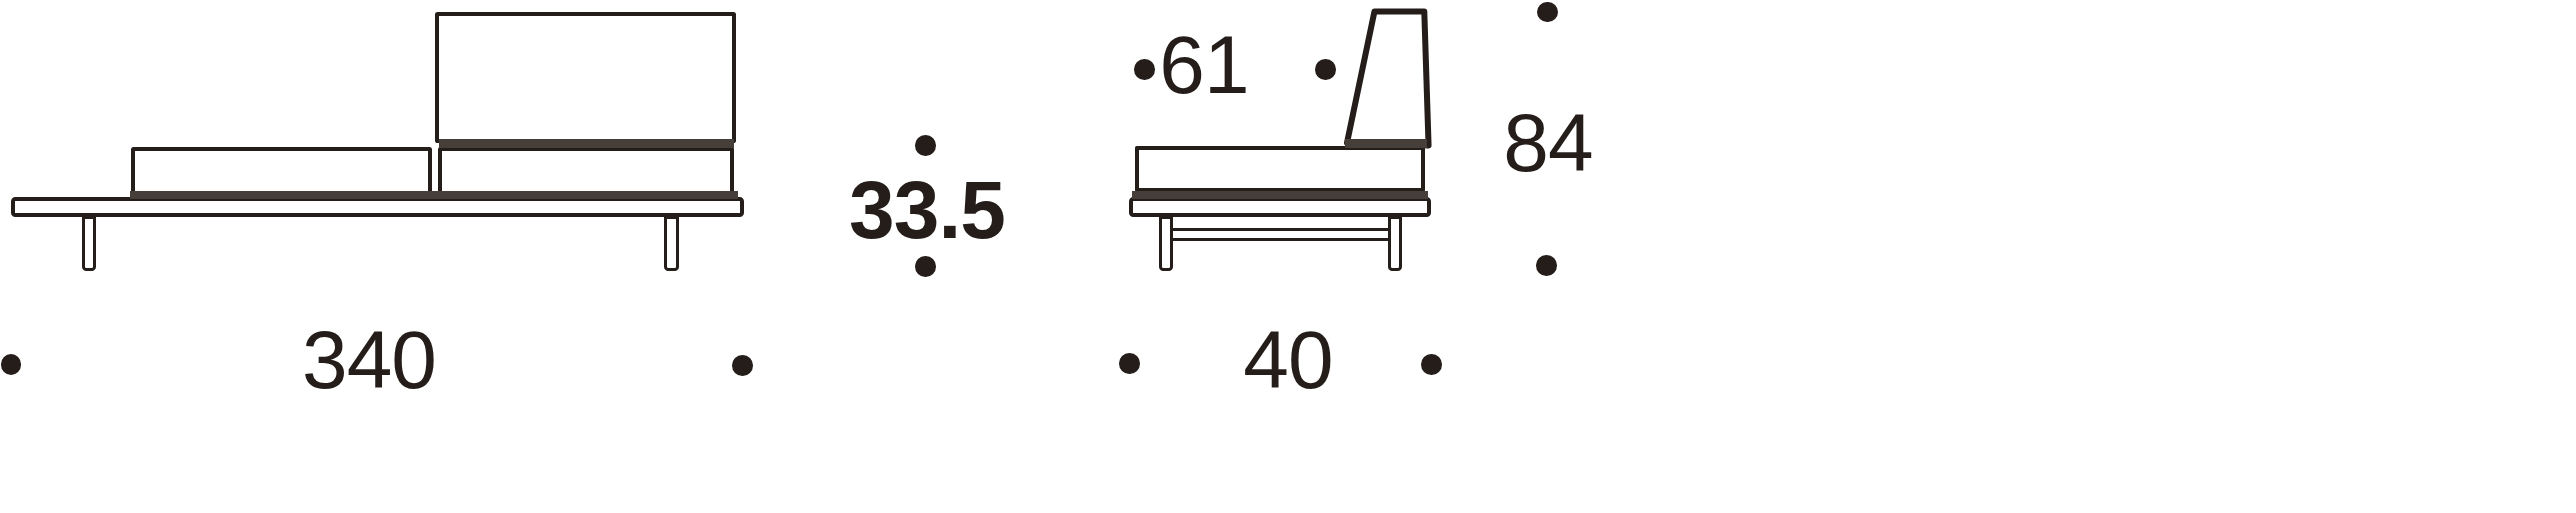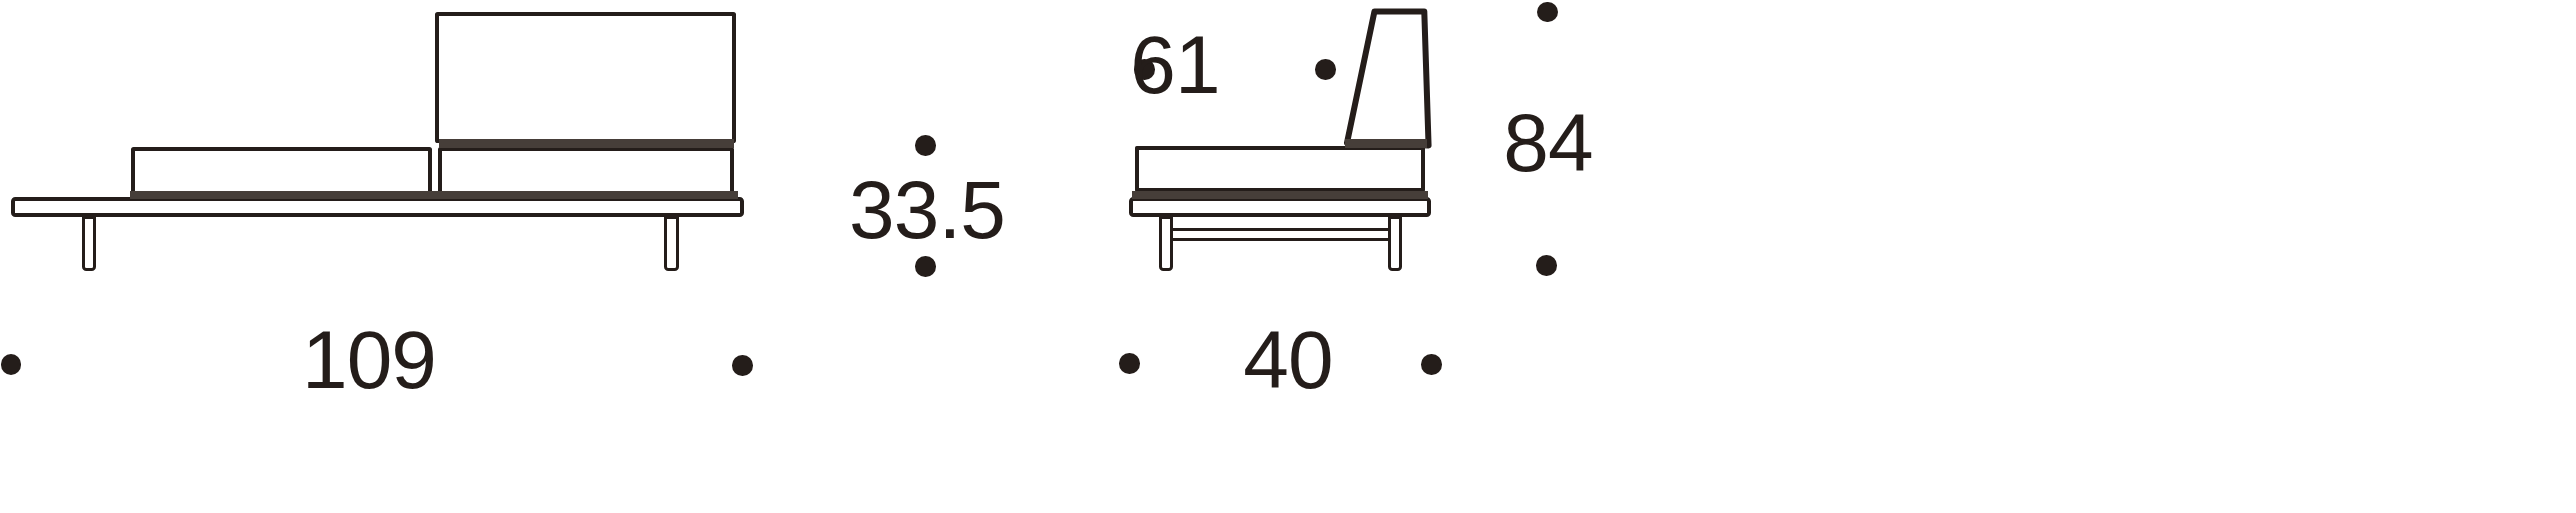--- a/index.html
+++ b/index.html
@@ -38,25 +38,25 @@
     <div class="part" style="left:11px;top:197px;width:733px;height:20px;border-radius:4.3px;"></div>
 
     <div class="strip" style="left:439px;top:139px;width:295px;height:8.6px;"></div>
     <div class="strip" style="left:130px;top:191px;width:608px;height:7.7px;"></div>
 
     <div class="leg" style="left:82px;top:216px;width:13.7px;height:55px;"></div>
     <div class="leg" style="left:664px;top:216px;width:14.6px;height:55px;"></div>
 
     <div class="dot" style="left:0.9px;top:354px;"></div>
     <div class="dot" style="left:732px;top:355px;"></div>
-    <div class="dim" style="left:369px;top:360px;">109</div>
+    <div class="dim" style="left:369px;top:360px;">340</div>
 
     <div class="dot" style="left:915px;top:135px;"></div>
     <div class="dot" style="left:915px;top:256px;"></div>
-    <div class="dim" style="left:927px;top:210px;">33.5</div>
+    <div class="dim" style="left:927px;top:210px;font-weight:bold;">33.5</div>
   </div>
 
   <div>
 
     <svg style="left:1340px;top:7.7px;" width="99" height="146" viewBox="0 0 115 170">
       <polygon points="8,157 40,4 98,4 103,160" fill="#ffffff" stroke="#241d1a" stroke-width="7" stroke-linejoin="round"></polygon>
     </svg>
 
     <div class="part" style="left:1135px;top:146px;width:290px;height:46px;border-radius:1.7px;"></div>
 
@@ -65,21 +65,21 @@
     <div class="strip" style="left:1345px;top:139px;width:82px;height:8.6px;"></div>
     <div class="strip" style="left:1132px;top:191px;width:296px;height:7.7px;"></div>
 
     <div class="part" style="left:1166px;top:228px;width:230px;height:13px;border-width:3.4px;border-radius:1.7px;"></div>
 
     <div class="leg" style="left:1159px;top:216px;width:13.7px;height:55px;"></div>
     <div class="leg" style="left:1388px;top:216px;width:13.7px;height:55px;"></div>
 
     <div class="dot" style="left:1134px;top:59px;"></div>
     <div class="dot" style="left:1315px;top:59px;"></div>
-    <div class="dim" style="left:1175px;top:65px;text-align:center;">61</div>
+    <div class="dim" style="left:1204px;top:65px;text-align:center;">61</div>
 
     <div class="dot" style="left:1537px;top:1.7px;"></div>
     <div class="dot" style="left:1536px;top:255px;"></div>
     <div class="dim" style="left:1548px;top:143px;">84</div>
 
     <div class="dot" style="left:1119px;top:353px;"></div>
     <div class="dot" style="left:1421px;top:354px;"></div>
     <div class="dim" style="left:1288px;top:360px;">40</div>
   </div>
 

